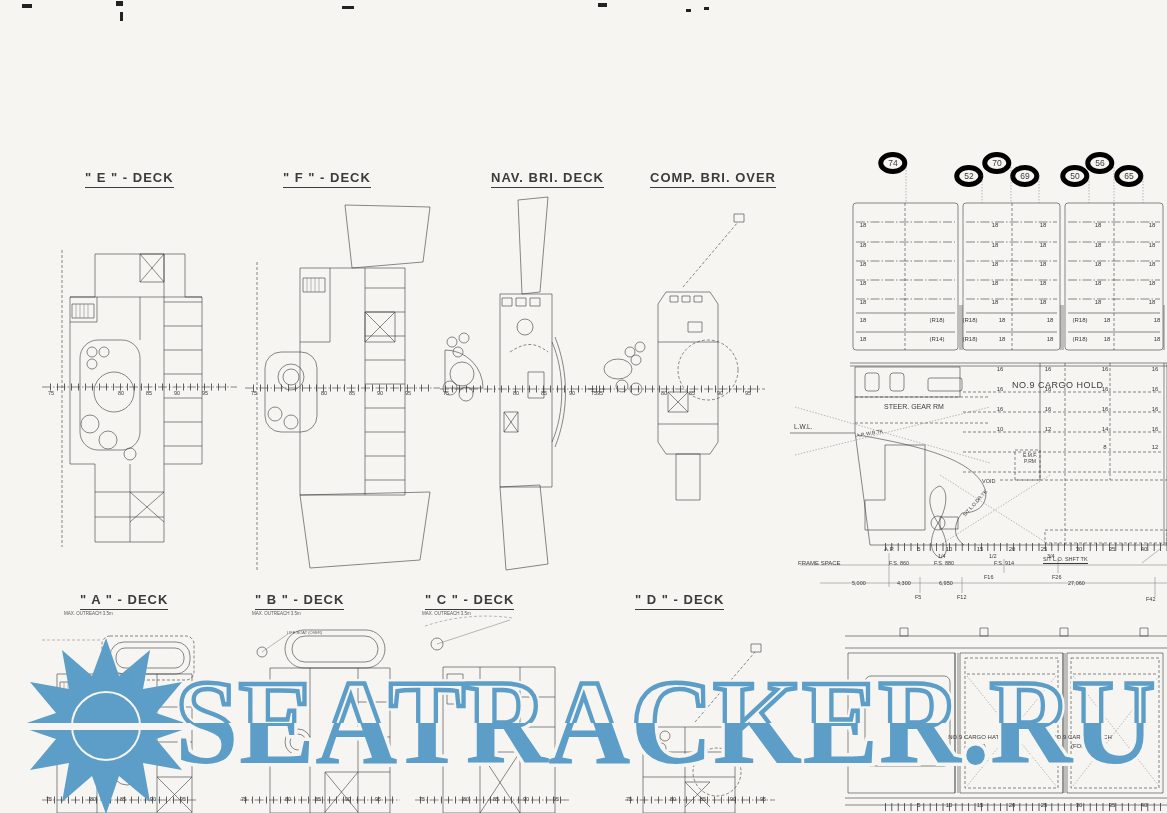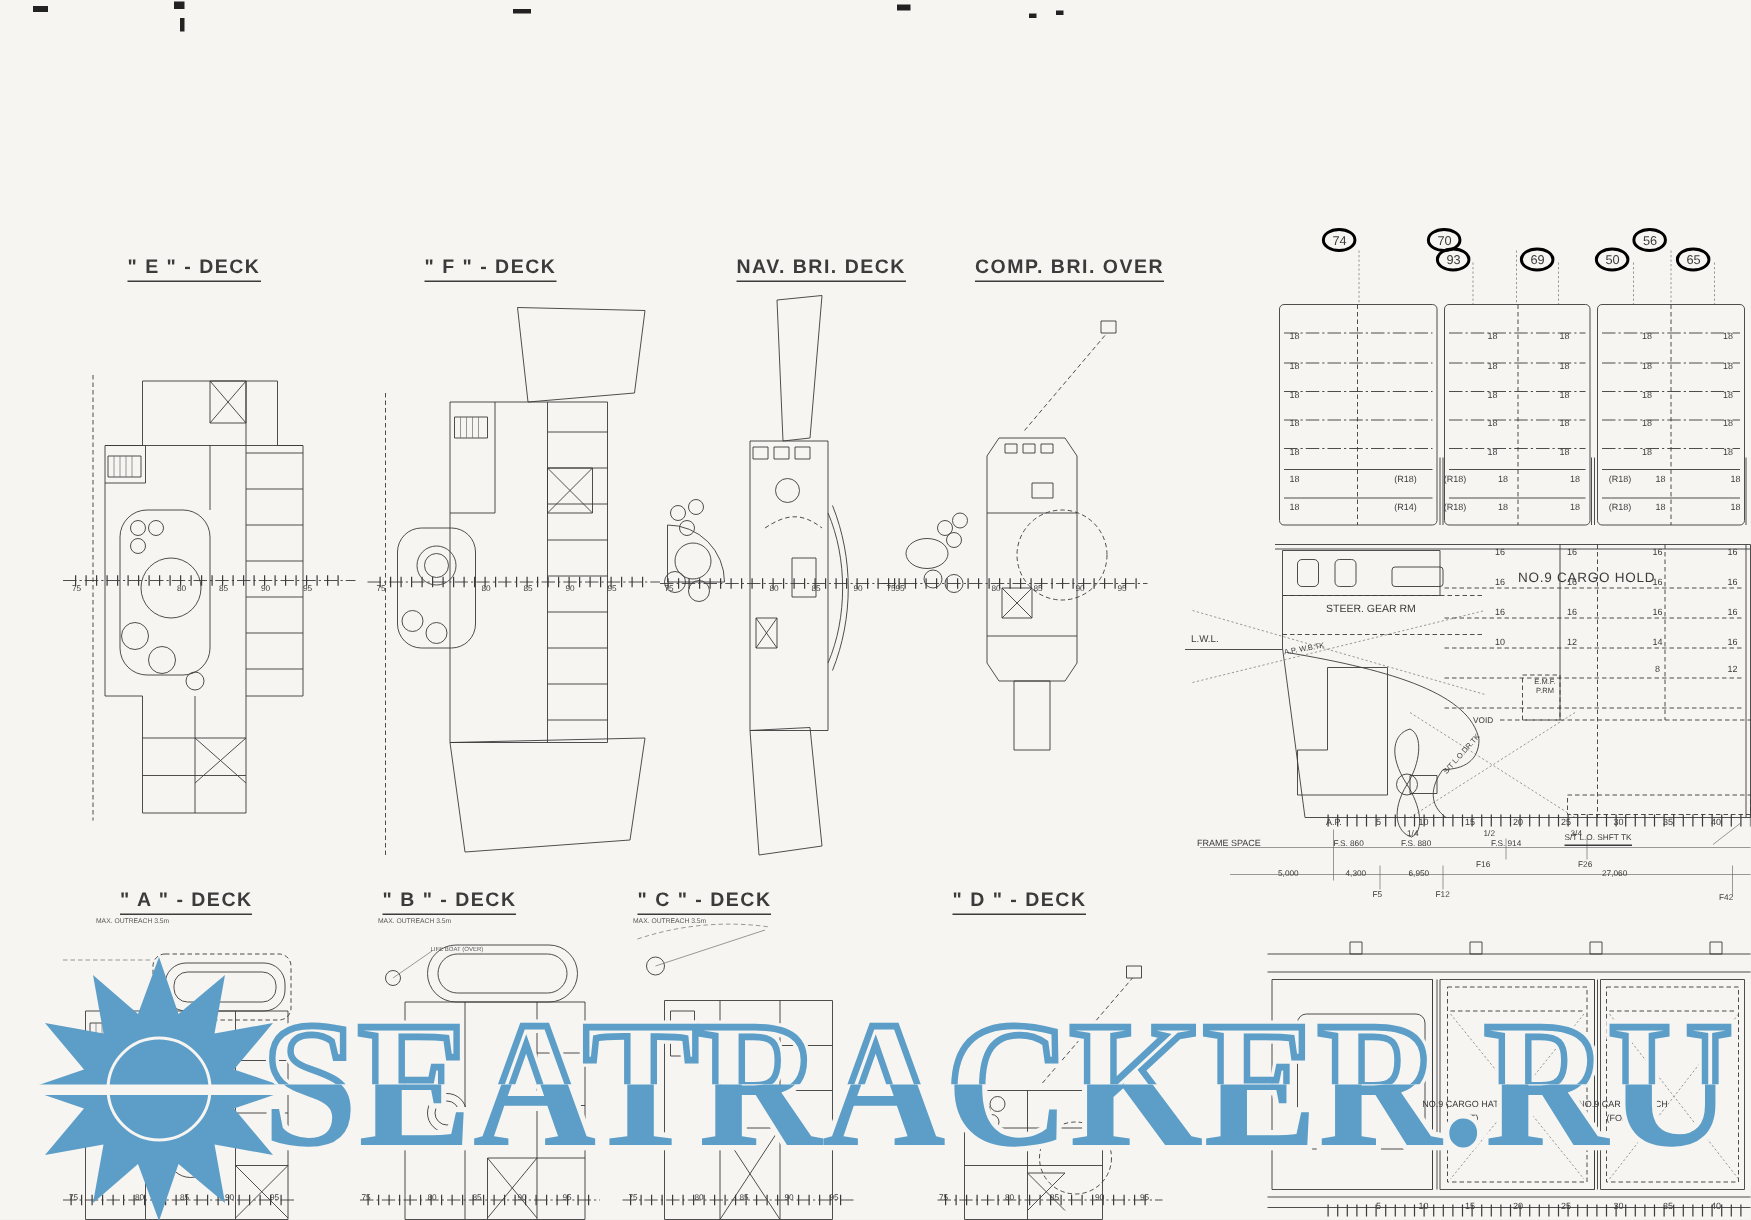--- a/index.html
+++ b/index.html
@@ -54,25 +54,25 @@
   .cltop{width:190px;top:390px;font-size:5.5px;}
   .cltop span:nth-child(1){left:6px}.cltop span:nth-child(2){left:76px}
   .cltop span:nth-child(3){left:104px}.cltop span:nth-child(4){left:132px}
   .cltop span:nth-child(5){left:160px}
   .clbot{width:190px;top:796px;font-size:5.5px;}
   .clbot span:nth-child(1){left:4px}.clbot span:nth-child(2){left:48px}
   .clbot span:nth-child(3){left:78px}.clbot span:nth-child(4){left:108px}
   .clbot span:nth-child(5){left:138px}
 
   
-  .bubbles span{position:absolute;border:2px solid #000000;border-radius:50%;
+  .bubbles span{position:absolute;border:5px solid #000000;border-radius:50%;
     padding:1px 5px;font-size:8.5px;color:#3b3b3b;background:transparent;}
   .bubbles span:nth-child(1){left:893px;top:152px}
   .bubbles span:nth-child(2){left:969px;top:165px}
-  .bubbles span:nth-child(3){left:963px;top:152px}
+  .bubbles span:nth-child(3){left:997px;top:152px}
   .bubbles span:nth-child(4){left:1025px;top:165px}
   .bubbles span:nth-child(5){left:1075px;top:165px}
   .bubbles span:nth-child(6){left:1100px;top:152px}
   .bubbles span:nth-child(7){left:1129px;top:165px}
 
   .hatch-cap{position:absolute;width:90px;text-align:center;font-size:6px;line-height:1.5;}
   .mark{position:absolute;background:#222;}
   .wm{z-index:40;}
 </style>
 </head>
@@ -217,21 +217,21 @@
   <div class="row slots cltop" style="left:588px">
       <span>75</span>
       <span>80</span>
       <span>85</span>
       <span>90</span>
       <span>95</span>
     </div>
 
   <div class="bubbles slots">
       <span>74</span>
-      <span>93</span>
+      <span>52</span>
       <span>70</span>
       <span>69</span>
       <span>50</span>
       <span>56</span>
       <span>65</span>
     </div>
 
   <svg style="left:790px;top:145px" width="377" height="465" viewBox="0 0 377 465">
 
     <path class="lt fine" d="M116,22 V58 M192,30 V58 M221,22 V58 M249,30 V58 M299,30 V58 M324,22 V58 M353,30 V58"></path>

